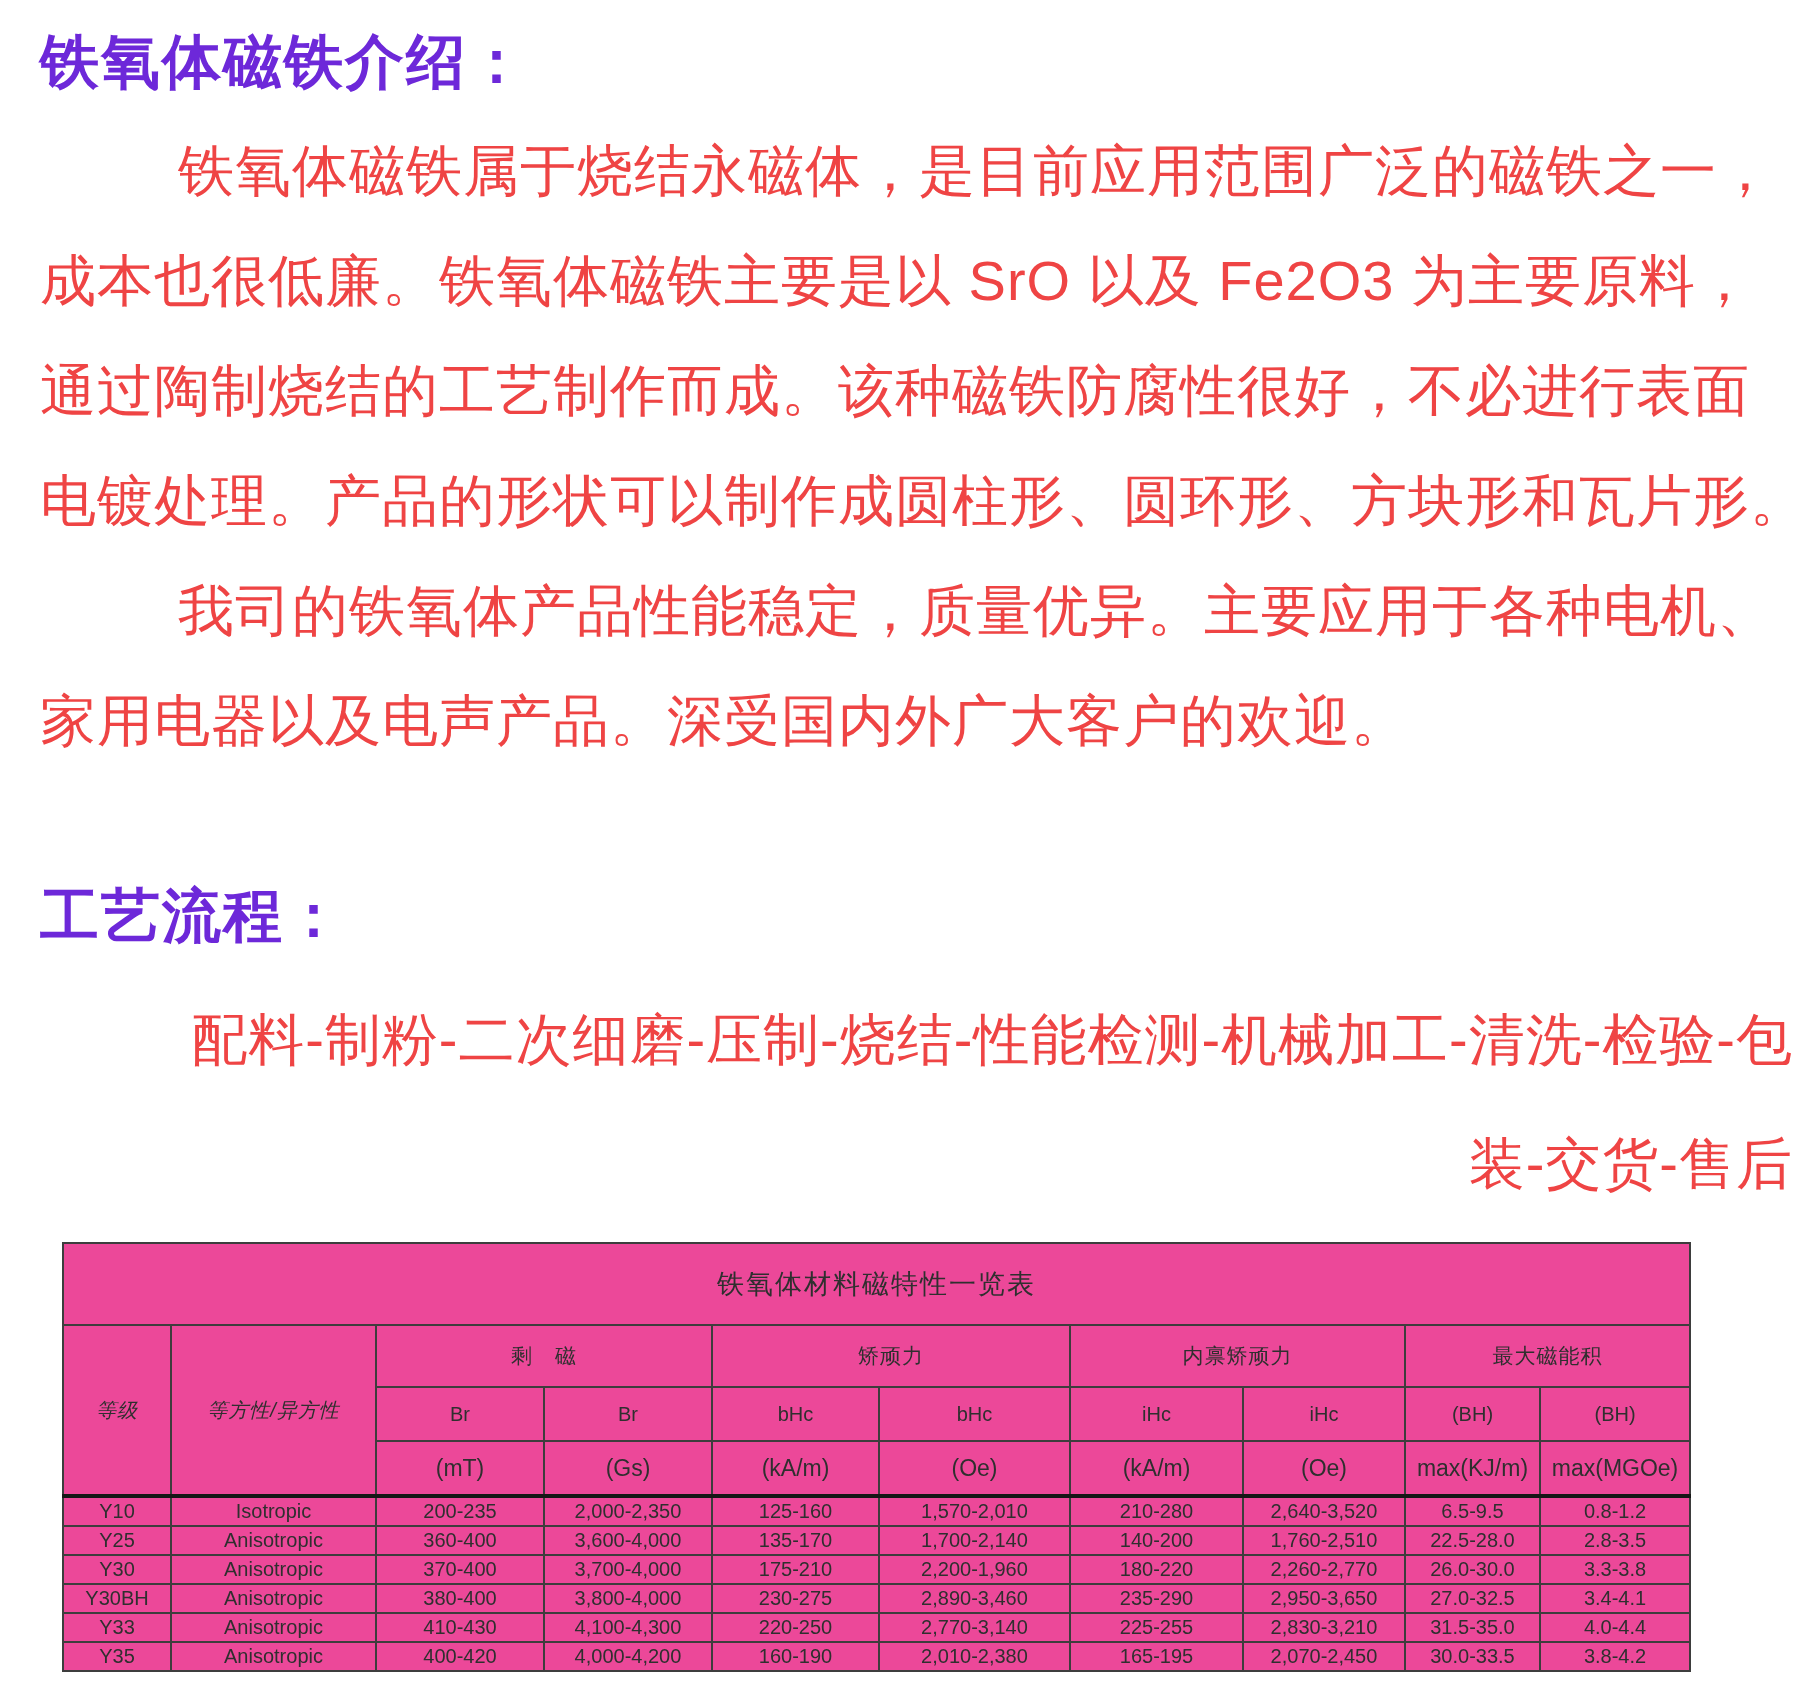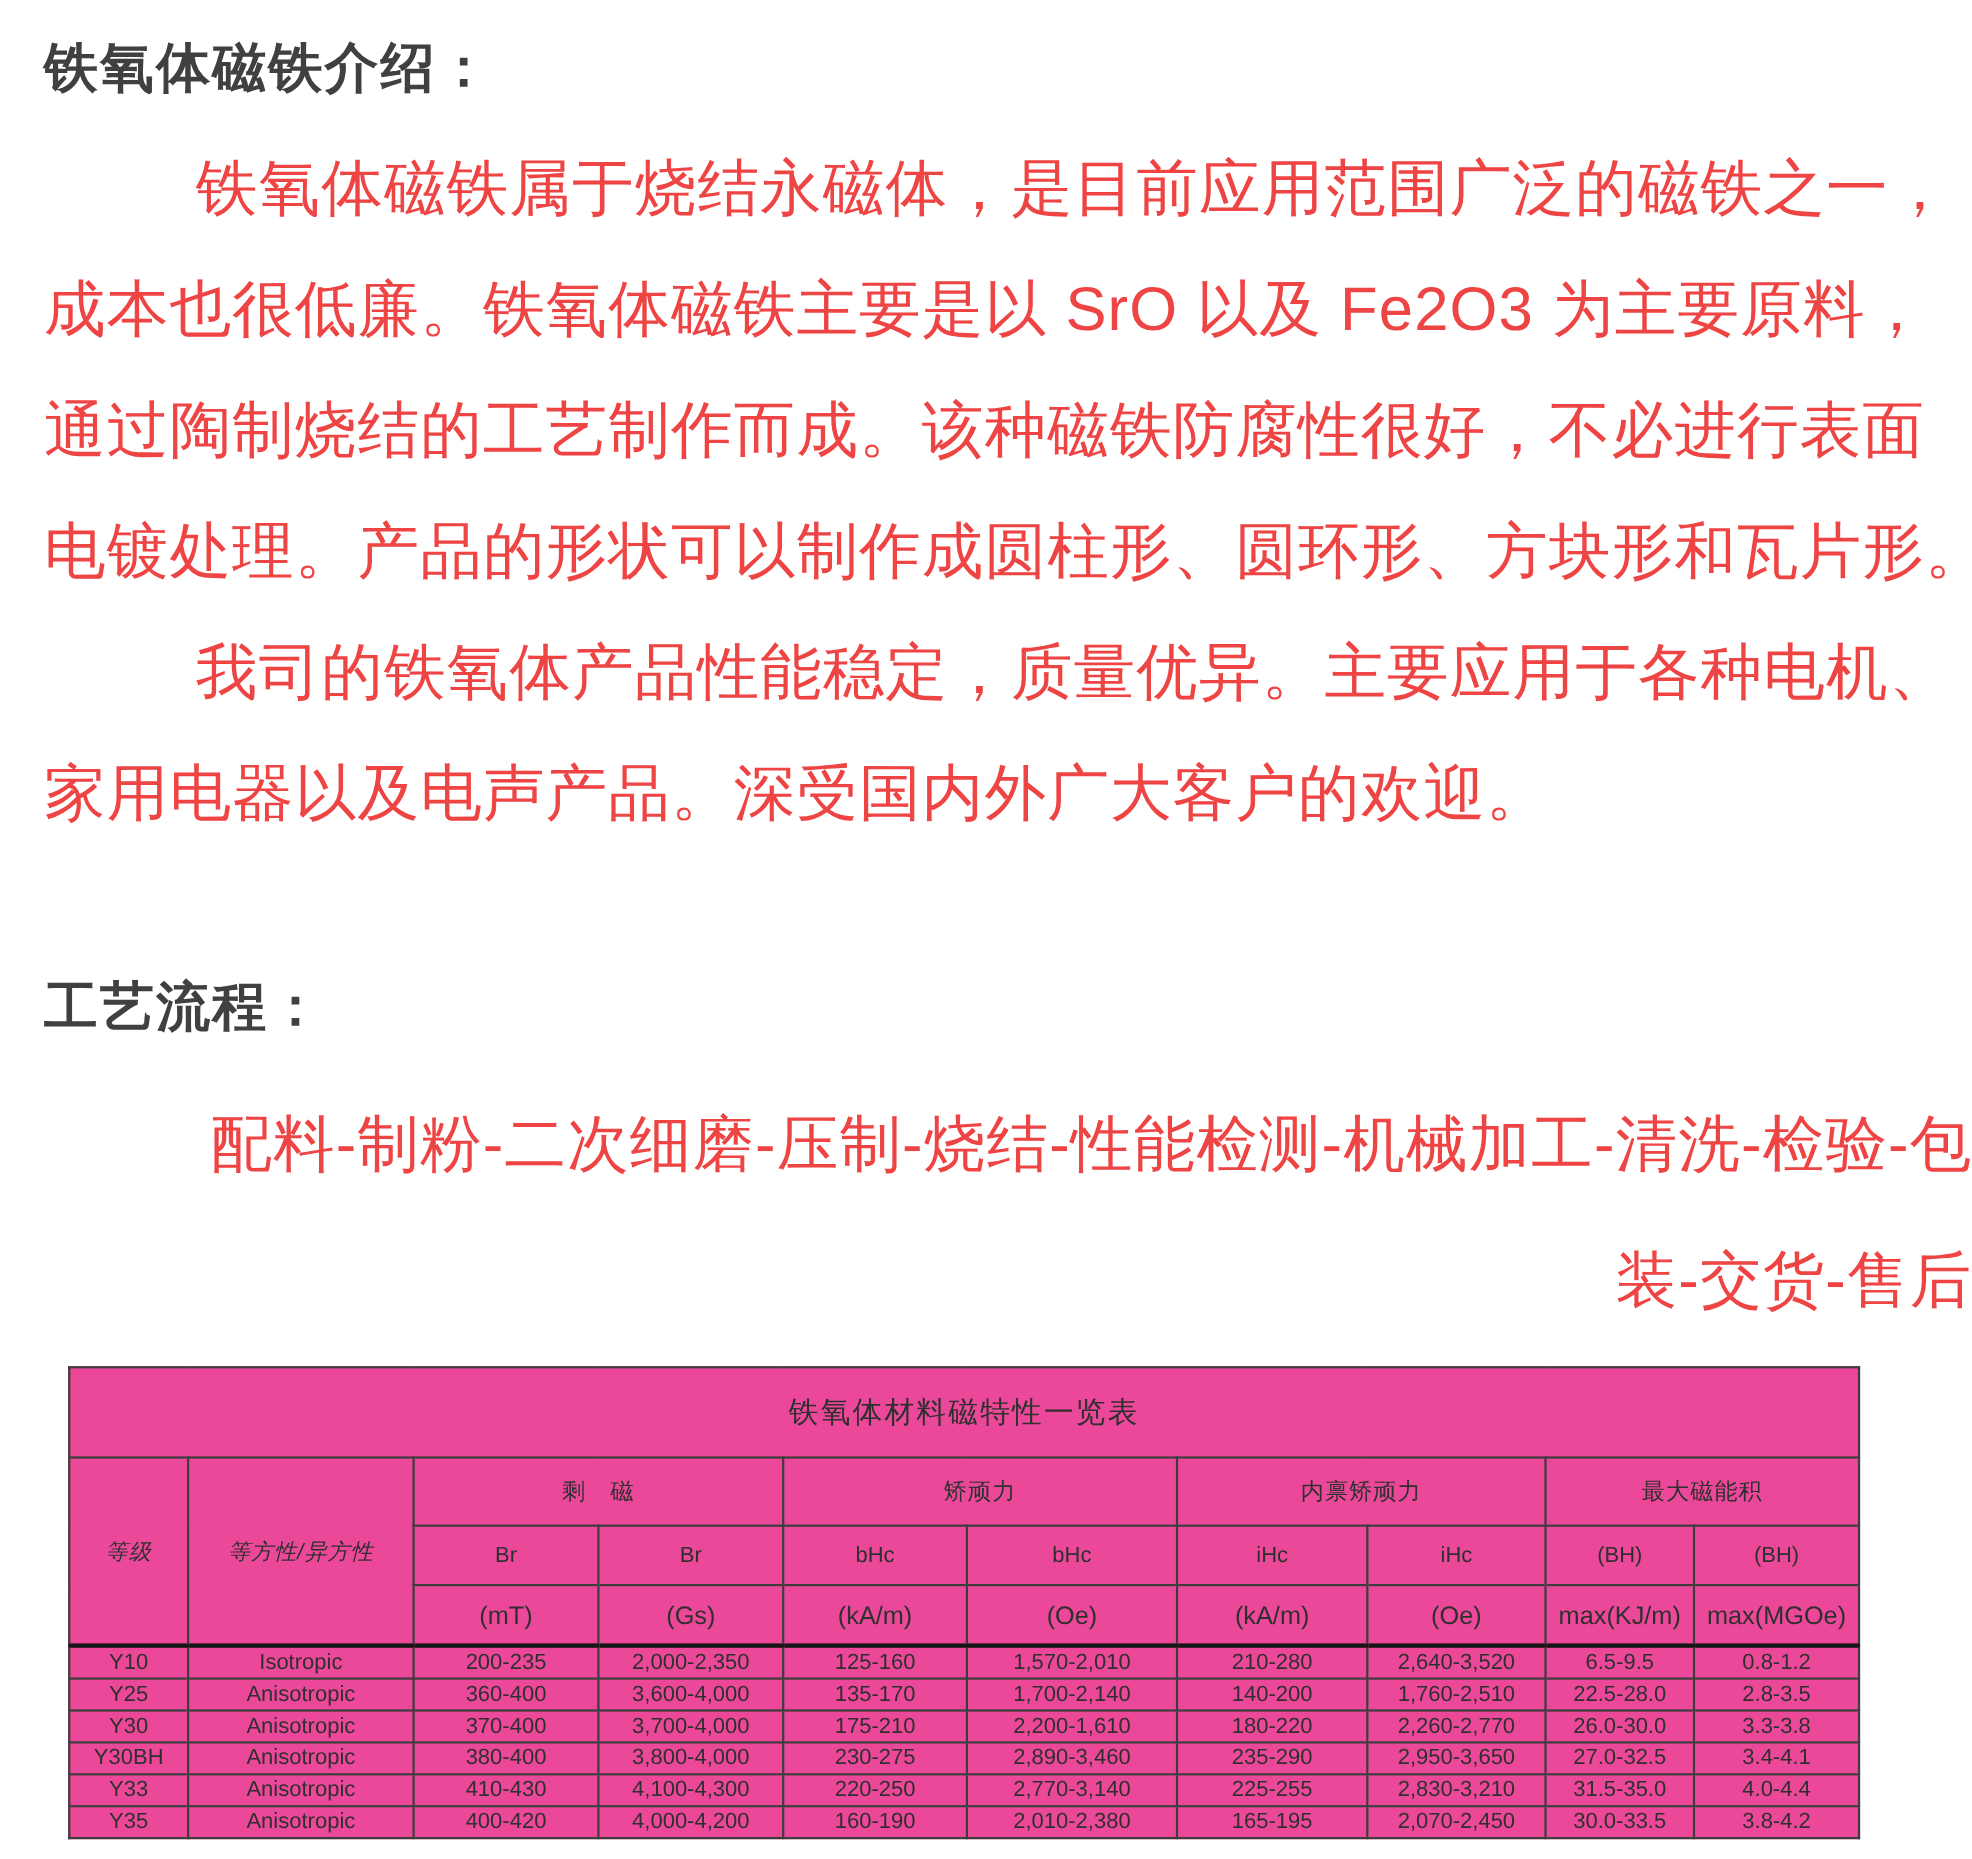--- a/index.html
+++ b/index.html
@@ -5,22 +5,22 @@
   html, body { margin: 0; padding: 0; }
   body {
     width: 1793px; height: 1690px;
     background: #ffffff;
     font-family: "Liberation Sans", sans-serif;
     overflow: hidden;
   }
   .doc { padding: 26px 0 0 40px; }
 
   .h1 {
-    font-size: 49px; font-weight: bold;
-    color: #404040; line-height: 72px;
+    font-size: 59px; font-weight: bold;
+    color: #6d28d9; line-height: 72px;
     letter-spacing: 2px; white-space: nowrap;
   }
   .para { margin-top: 18px; }
   .line {
     font-size: 56px; color: #ef4444;
     height: 110px; line-height: 110px;
     white-space: nowrap; letter-spacing: 1px;
   }
   .indent { text-indent: 138px; }
   .h2 { margin-top: 104px; }
@@ -139,21 +139,21 @@
       <td>1,760-2,510</td>
       <td>22.5-28.0</td>
       <td>2.8-3.5</td>
     </tr>
     <tr class="data">
       <td>Y30</td>
       <td>Anisotropic</td>
       <td>370-400</td>
       <td>3,700-4,000</td>
       <td>175-210</td>
-      <td>2,200-1,610</td>
+      <td>2,200-1,960</td>
       <td>180-220</td>
       <td>2,260-2,770</td>
       <td>26.0-30.0</td>
       <td>3.3-3.8</td>
     </tr>
     <tr class="data">
       <td>Y30BH</td>
       <td>Anisotropic</td>
       <td>380-400</td>
       <td>3,800-4,000</td>

